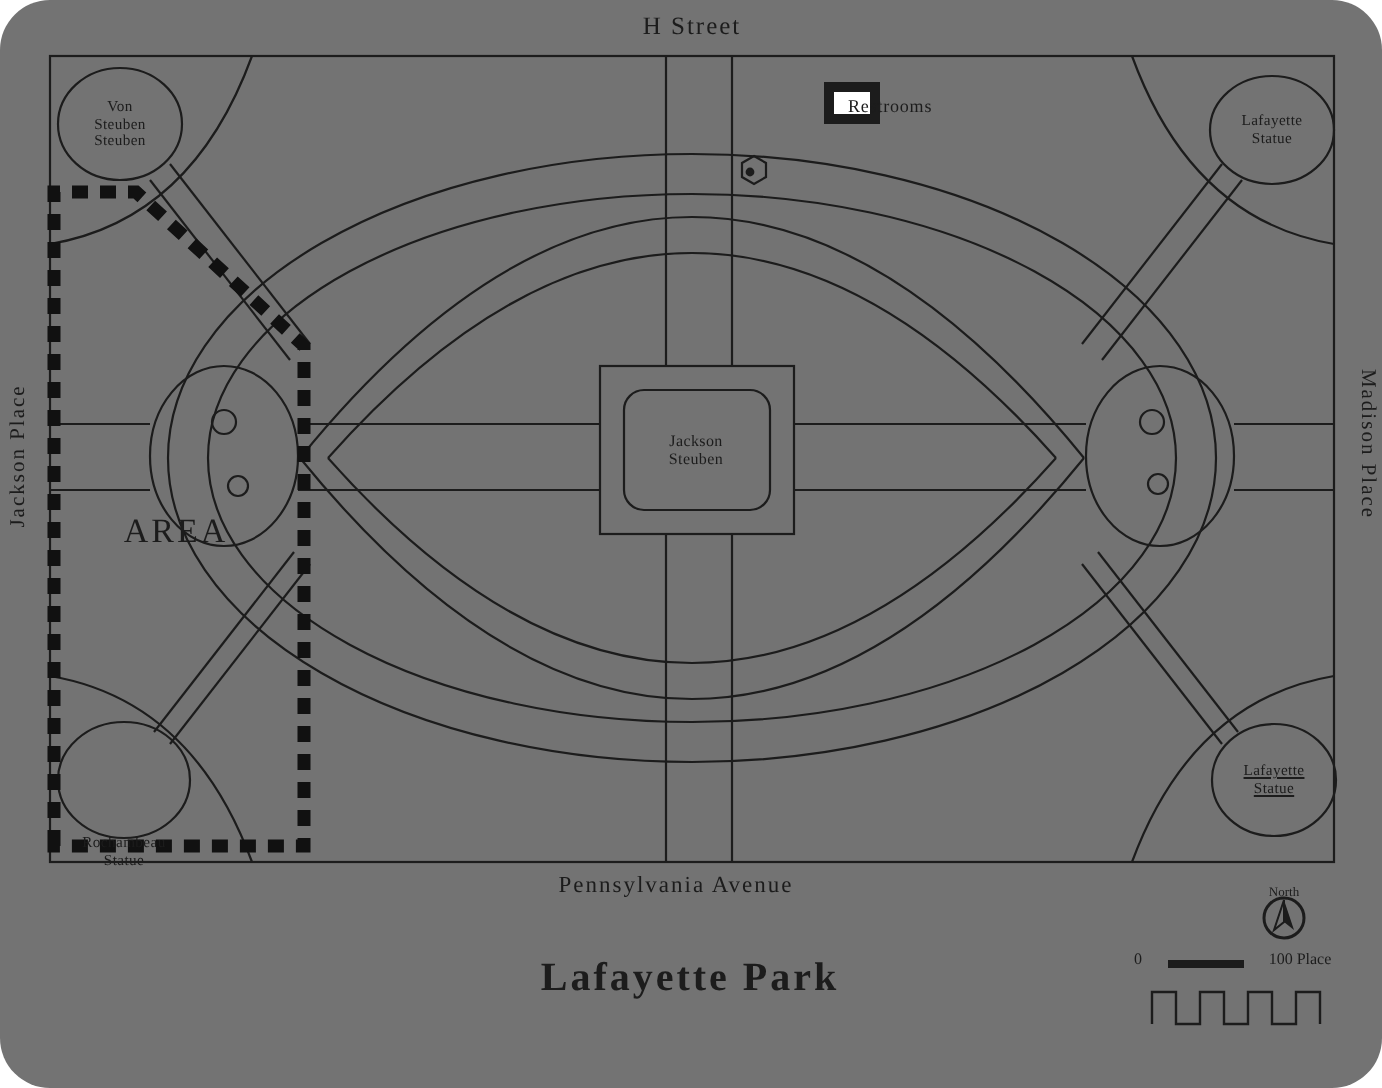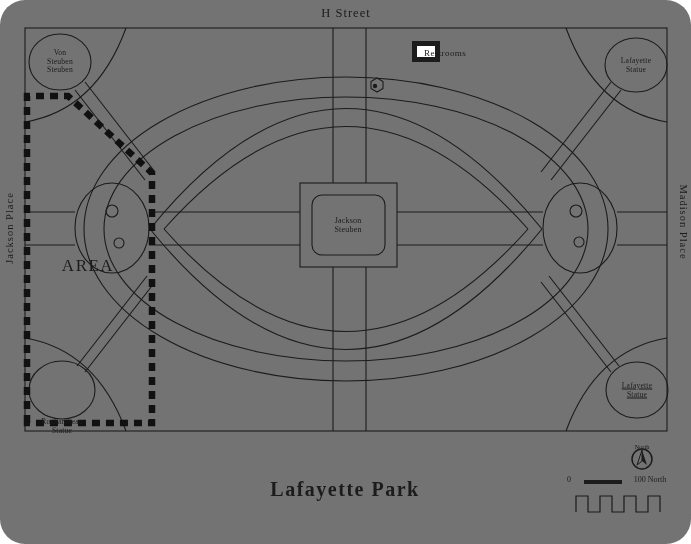--- a/index.html
+++ b/index.html
@@ -114,34 +114,35 @@
       <polygon points="642,450 637,465 642,461" stroke-width="1"></polygon>
     </g>
 
     <g stroke="#1c1c1c" fill="none" stroke-width="1.2">
       <rect x="584" y="480" width="38" height="4" fill="#1c1c1c" stroke="none"></rect>
       <path d="M576 512 v-16 h12 v16 h12 v-16 h12 v16 h12 v-16 h12 v16 h12 v-16 h12 v16"></path>
     </g>
   </svg>
 
   <div class="lbl street ctrx nowrap" style="left:346px;top:6px;">H Street</div>
+  <div class="lbl street ctrx nowrap" style="left:338px;top:437px;font-size:11.5px;">Pennsylvania Avenue</div>
   <div class="lbl side-street rot-l nowrap" style="left:10px;top:228px;">Jackson Place</div>
   <div class="lbl side-street rot-r nowrap" style="left:683px;top:222px;">Madison Place</div>
 
   <div class="lbl statue ctr" style="left:60px;top:62px;width:34px;">Von Steuben Steuben</div>
   <div class="lbl statue ctr" style="left:636px;top:65px;width:48px;">Lafayette Statue</div>
   <div class="lbl statue ctr" style="left:62px;top:390px;width:50px;margin-top:36px;">Rochambeau Statue</div>
   <div class="lbl statue ctr" style="left:637px;top:390px;width:40px;text-decoration:underline;">Lafayette Statue</div>
   <div class="lbl statue ctr" style="left:348px;top:226px;width:44px;font-size:8px;">Jackson Steuben</div>
 
   <div class="lbl restrooms nowrap" style="left:424px;top:48px;">Restrooms</div>
 
   <div class="lbl area-closed ctrx" style="left:88px;top:256px;">
     <div>AREA</div>
   </div>
 
   <div class="lbl tiny ctrx nowrap" style="left:642px;top:443px;">North</div>
   <div class="lbl scale-txt nowrap" style="left:567px;top:476px;">0</div>
-  <div class="lbl scale-txt ctrx nowrap" style="left:650px;top:476px;">100 North</div>
+  <div class="lbl scale-txt ctrx nowrap" style="left:650px;top:476px;">100 Place</div>
 
   <div class="lbl title ctrx nowrap" style="left:345px;top:478px;">Lafayette Park</div>
 
 </div>
 
 </body></html>

